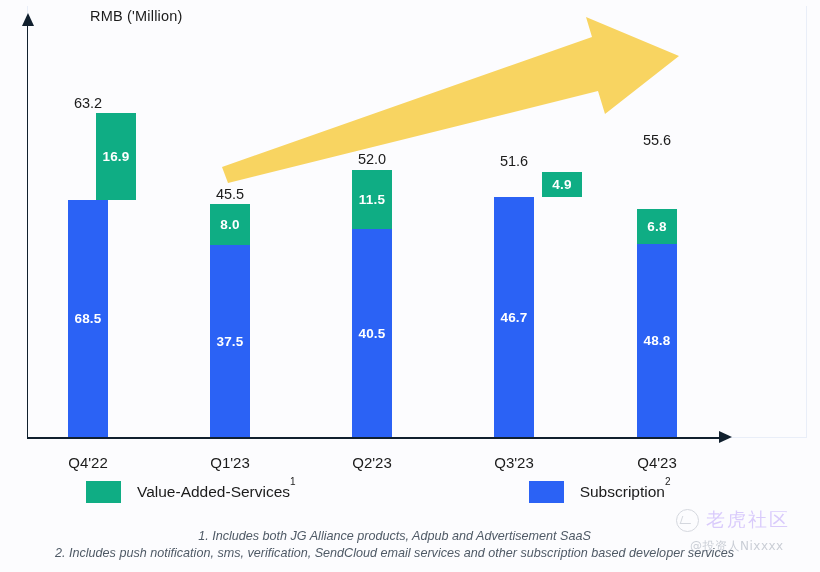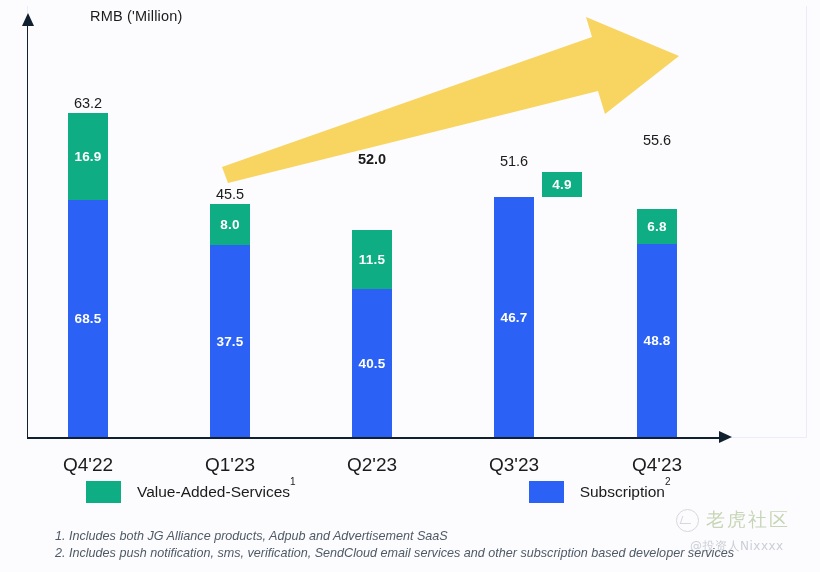--- a/index.html
+++ b/index.html
@@ -110,21 +110,21 @@
     text-align: center;
     font-size: 14.5px;
     color: #1b1b1b;
   }
   .x-tick-label {
     position: absolute;
     left: -32px;
     top: 17px;
     width: 104px;
     text-align: center;
-    font-size: 19px;
+    font-size: 15px;
     color: #1b1b1b;
   }
   
   #growth-arrow {
     position: absolute;
     left: 0;
     top: 0;
     width: 820px;
     height: 572px;
     pointer-events: none;
@@ -163,20 +163,21 @@
   }
   
   #footnotes {
     position: absolute;
     left: 55px;
     top: 528px;
     font-size: 12.6px;
     font-style: italic;
     color: #4f5a66;
     line-height: 17px;
+    text-align: center;
   }
   .footnote-line { white-space: nowrap; }
   
   #watermark {
     position: absolute;
     left: 676px;
     top: 507px;
     display: flex;
     align-items: center;
     opacity: .30;
@@ -196,21 +197,21 @@
     left: 4px;
     top: 6px;
     width: 10px;
     height: 7px;
     border-bottom: 1.5px solid #7b8596;
     border-left: 1.5px solid #7b8596;
     transform: skewX(-18deg);
   }
   #watermark-text {
     font-size: 19px;
-    color: #4d7c0f;
+    color: #8b5cf6;
     letter-spacing: 2px;
     font-family: "DejaVu Sans", sans-serif;
   }
   #watermark-handle {
     position: absolute;
     left: 690px;
     top: 538px;
     font-size: 12px;
     color: #8d96a5;
     opacity: .45;
@@ -233,21 +234,21 @@
 
   <div id="axis-title">RMB ('Million)</div>
 
   <svg id="growth-arrow" viewBox="0 0 820 572" xmlns="http://www.w3.org/2000/svg">
     <polygon points="222,167 592,37 586,17 679,56 605,114 598,91 228,183" fill="#F8D461"></polygon>
   </svg>
 
   <div class="bar-group" style="left:68px;">
     <div class="total-label" style="bottom:326px;">63.2</div>
     <div class="bar-col">
-      <div class="seg" style="height:87px;background:#0FAD84;">
+      <div class="seg" style="height:87px;background:#0FAD84;margin-left:28px;">
         <span class="seg-label">16.9</span>
       </div>
       <div class="seg" style="height:237px;background:#2B62F5;">
         <span class="seg-label">68.5</span>
       </div>
     </div>
     <div class="x-tick-label" style="bottom:-40px;">Q4'22</div>
   </div>
 
   <div class="bar-group" style="left:210px;">
@@ -257,26 +258,26 @@
         <span class="seg-label">8.0</span>
       </div>
       <div class="seg" style="height:192px;background:#2B62F5;">
         <span class="seg-label">37.5</span>
       </div>
     </div>
     <div class="x-tick-label" style="bottom:-40px;">Q1'23</div>
   </div>
 
   <div class="bar-group" style="left:352px;">
-    <div class="total-label" style="bottom:270px;font-weight:bold;">52.0</div>
+    <div class="total-label" style="bottom:270px;">52.0</div>
     <div class="bar-col">
       <div class="seg" style="height:59px;background:#0FAD84;">
         <span class="seg-label">11.5</span>
       </div>
-      <div class="seg" style="height:148px;background:#2B62F5;">
+      <div class="seg" style="height:208px;background:#2B62F5;">
         <span class="seg-label">40.5</span>
       </div>
     </div>
     <div class="x-tick-label" style="bottom:-40px;">Q2'23</div>
   </div>
 
   <div class="bar-group" style="left:494px;">
     <div class="total-label" style="bottom:268px;">51.6</div>
     <div class="bar-col">
       <div class="seg" style="height:25px;background:#0FAD84;margin-left:48px;">

